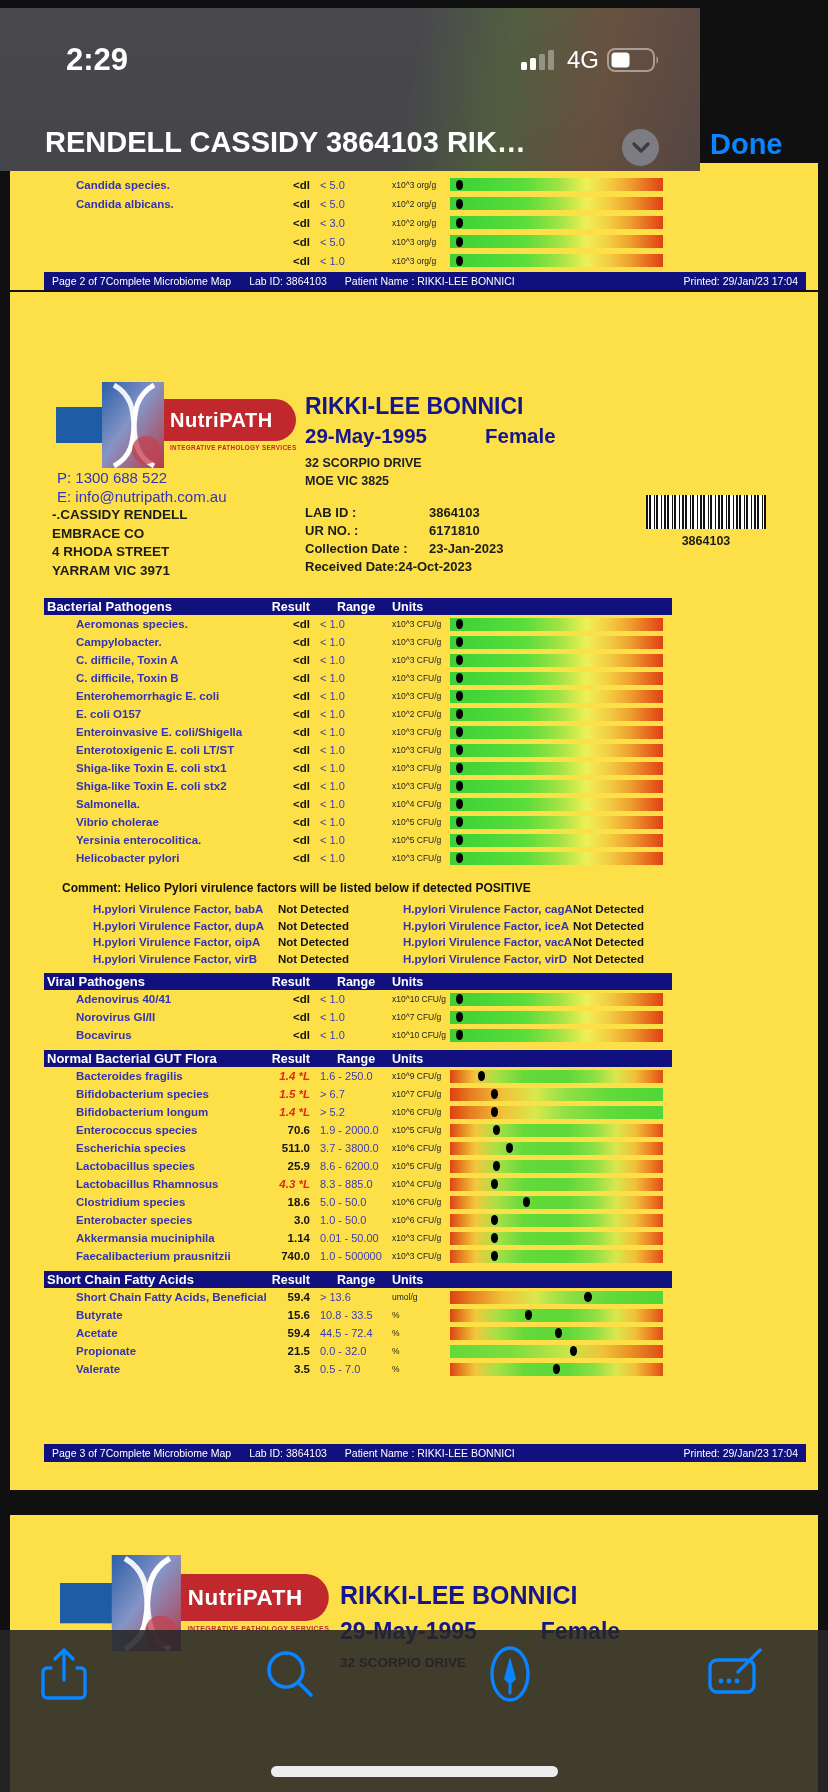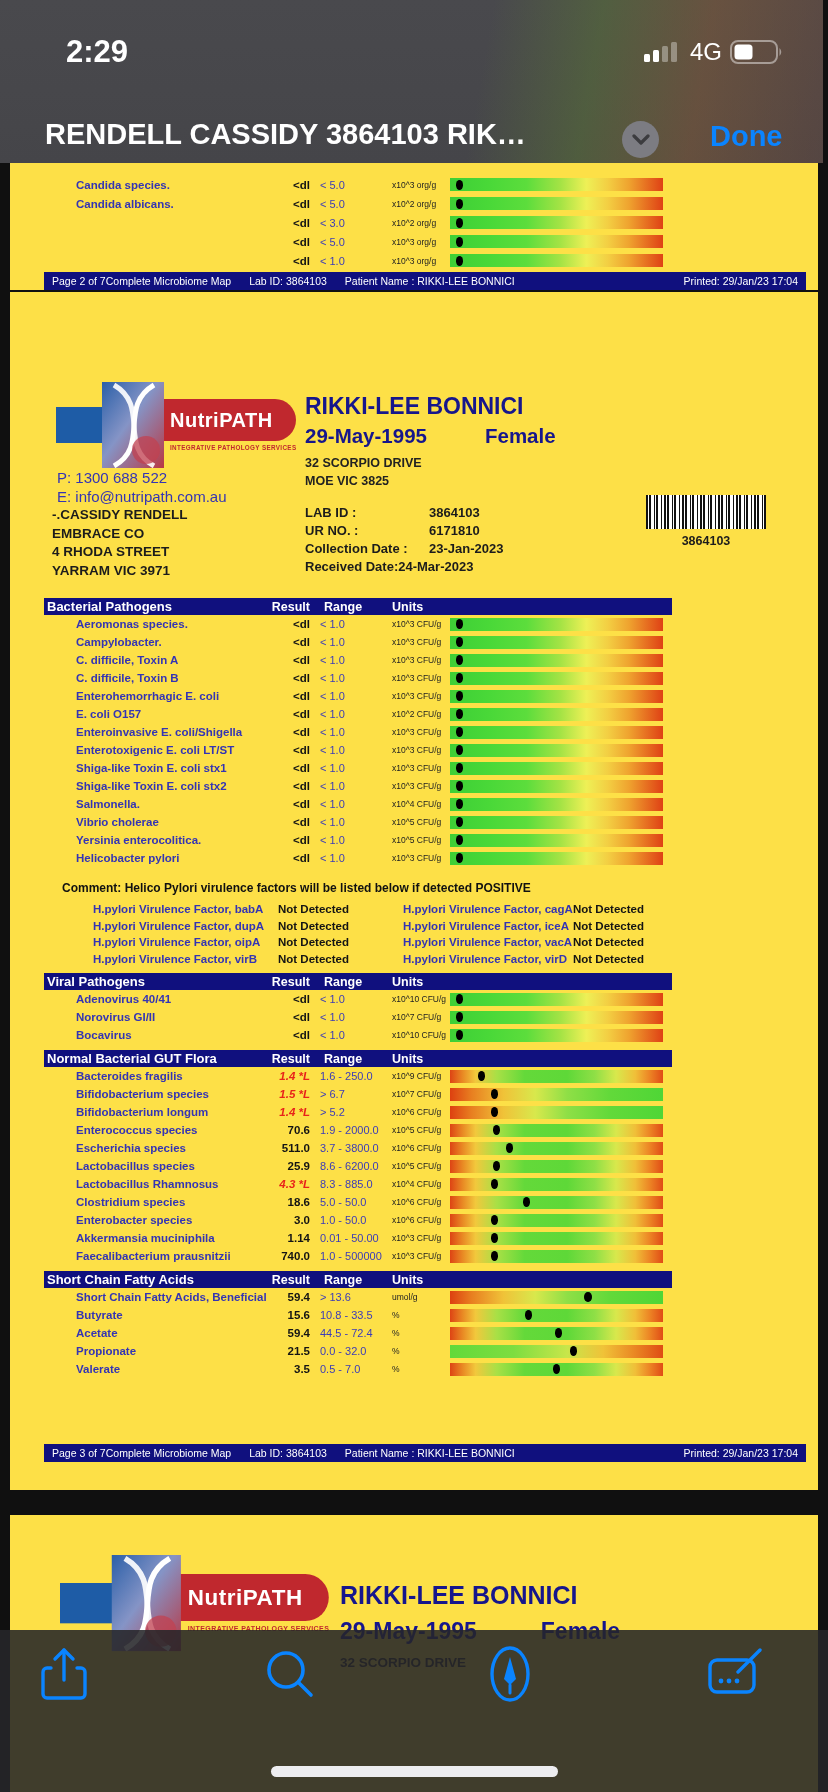--- a/index.html
+++ b/index.html
@@ -8,21 +8,21 @@
     font-family:"Liberation Sans","DejaVu Sans",sans-serif;background:#101010;}
 
   
   .viewer{position:absolute;inset:0;background:#101010;}
   .page{position:absolute;left:10px;width:808px;background:#fde047;overflow:hidden;}
   .page2{top:163px;height:127px;}
   .page3{top:292px;height:1198px;}
   .page4{top:1515px;height:277px;}
 
   
-  .topbar{position:absolute;left:0;top:0;width:823px;height:163px;z-index:5;
+  .topbar{position:absolute;left:0;top:8px;width:700px;height:163px;z-index:5;
     background:linear-gradient(180deg,#49494d 0%,#47474b 55%,#454549 100%);}
   .topbar:after{content:"";position:absolute;inset:0;
     background:linear-gradient(100deg,rgba(0,0,0,0) 58%,rgba(95,130,45,.38) 71%,rgba(150,95,45,.40) 84%,rgba(120,70,50,.30) 100%);}
   .time{position:absolute;left:66px;top:34px;font-size:31px;font-weight:700;color:#fff;z-index:2;}
   .sright{position:absolute;right:38px;top:38px;display:flex;align-items:center;gap:8px;z-index:2;}
   .net{color:#fff;font-size:24px;font-weight:400;}
   .title{position:absolute;left:45px;top:118px;width:545px;font-size:29px;font-weight:600;color:#fff;
     white-space:nowrap;overflow:hidden;z-index:2;}
   .chev{position:absolute;left:622px;top:121px;width:37px;height:37px;border-radius:50%;
     background:#7c7c82;display:flex;align-items:center;justify-content:center;z-index:2;}
@@ -47,21 +47,21 @@
   .dot{position:absolute;top:1.5px;width:7.5px;height:10px;border-radius:50%;background:#000;}
   .g-low{background:linear-gradient(90deg,#3ecf36 0%,#49d838 18%,#5cdd3c 36%,#a5e345 52%,#eef056 64%,#f3cf43 74%,#efa32f 84%,#e66b20 93%,#df4115 100%);}
   .g-mid{background:linear-gradient(90deg,#dd4414 0%,#e98a24 6%,#f2c83c 12%,#a8e046 22%,#64d93a 35%,#5ed838 55%,#8fdf46 68%,#d8e84c 78%,#f0bf38 87%,#ec8224 94%,#e04c16 100%);}
   .g-high{background:linear-gradient(90deg,#dd4010 0%,#e87e20 10%,#f0c238 25%,#d8e84c 40%,#8fdf46 55%,#62d93a 75%,#4fd636 100%);}
   .g-inv{background:linear-gradient(90deg,#62d93a 0%,#7edd40 30%,#c8e64a 55%,#f0c238 72%,#ea8a24 86%,#df4c14 100%);}
 
   .shead{display:grid;grid-template-columns:220px 46px 78px 62px 213px;align-items:center;height:17px;
     background:#10107E;color:#fff;}
   .sh-title{padding-left:3px;font-size:13px;font-weight:700;white-space:nowrap;}
   .sh-res{font-size:12.5px;font-weight:700;text-align:right;}
-  .sh-rng{padding-left:14px;font-size:12.5px;font-weight:700;}
+  .sh-rng{padding-left:14px;font-size:12.5px;font-weight:700;text-align:center;}
   .sh-unit{padding-left:4px;font-size:12.5px;font-weight:700;}
   .comment{margin:8px 0 6px 0;padding-left:18px;font-size:12px;font-weight:700;color:#111;}
   .vrow{display:grid;grid-template-columns:203px 107px 188px 130px;height:16.5px;align-items:center;padding-left:31px;}
   .v-l{font-size:11.5px;font-weight:700;color:#3434B4;white-space:nowrap;padding-left:18px;}
   .v-v{font-size:11.5px;font-weight:700;color:#141414;white-space:nowrap;}
   .gap6{height:6px;}
 
   .pfooter{position:absolute;left:34px;width:762px;height:18px;background:#10107E;color:#fff;
     display:flex;align-items:center;padding:0 8px;font-size:10.5px;white-space:nowrap;}
   .pf-doc{} .pf-lab{margin-left:18px;} .pf-pat{margin-left:18px;} .pf-prt{margin-left:auto;}
@@ -224,21 +224,21 @@
         <div class="li-row">
             <span class="li-lab">UR NO. :</span>
             <span>6171810</span>
           </div>
         <div class="li-row">
             <span class="li-lab">Collection Date :</span>
             <span>23-Jan-2023</span>
           </div>
         <div class="li-row">
             <span class="li-lab auto">Received Date:</span>
-            <span>24-Mar-2023</span>
+            <span>24-Oct-2023</span>
           </div>
       </div>
 
       <div class="barcode">
         <div class="bc-bars"></div>
         <div class="bc-num">3864103</div>
       </div>
 
       <div class="trows" style="top:306px;" id="sections">
           <div class="shead">

